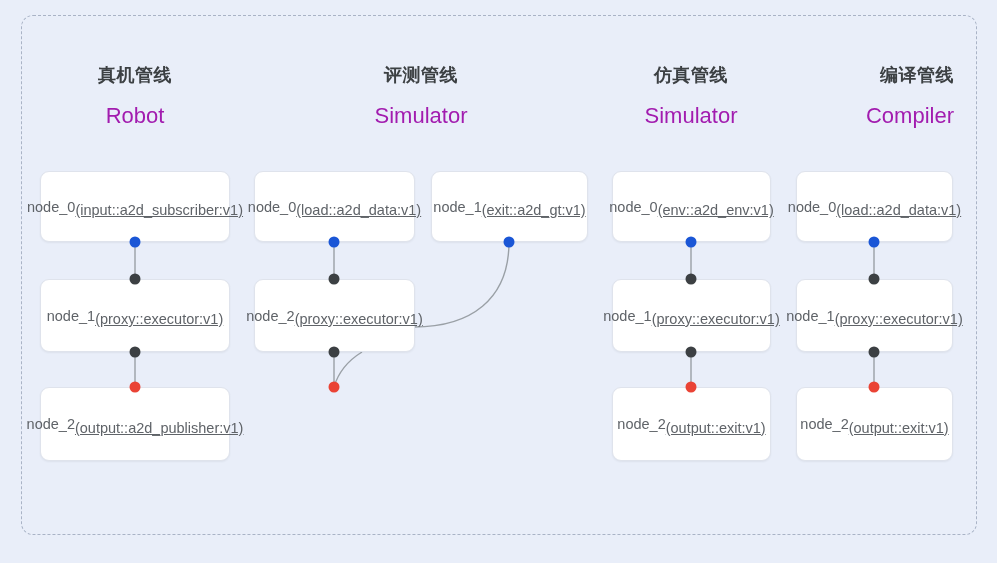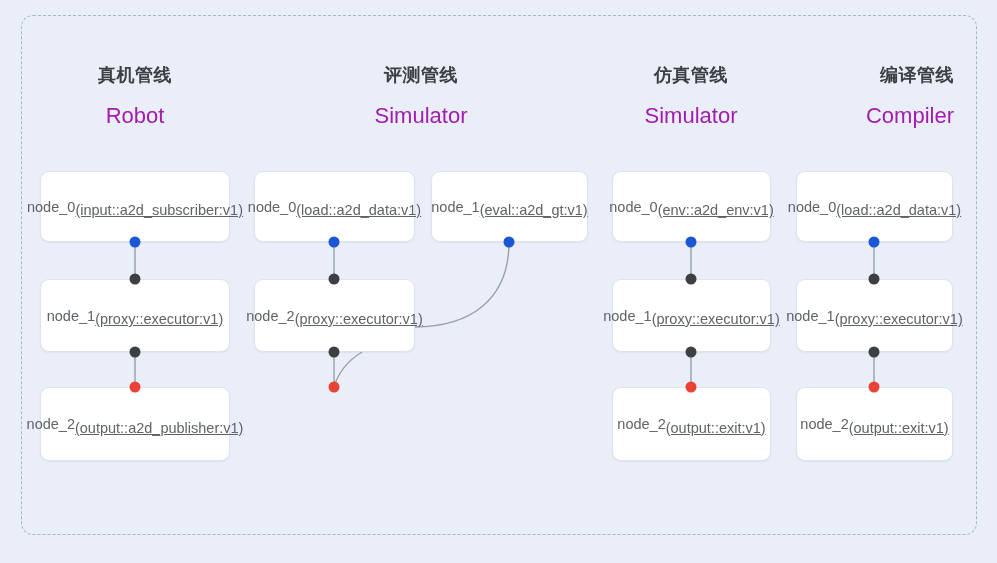--- a/index.html
+++ b/index.html
@@ -172,21 +172,21 @@
   <div class="dot black" style="left:135px; top:279px;"></div>
   <div class="dot black" style="left:135px; top:352px;"></div>
   <div class="dot red" style="left:135px; top:387px;"></div>
 
   <div class="node" style="left:254px; top:171px; width:161px; height:71px;">
     <div class="nm">node_0</div>
     <div class="tp">(load::a2d_data:v1)</div>
   </div>
   <div class="node" style="left:431px; top:171px; width:157px; height:71px;">
     <div class="nm">node_1</div>
-    <div class="tp">(eval::a2d_gt:v1)</div>
+    <div class="tp">(exit::a2d_gt:v1)</div>
   </div>
   <div class="node" style="left:254px; top:279px; width:161px; height:73px;">
     <div class="nm">node_2</div>
     <div class="tp">(proxy::executor:v1)</div>
   </div>
   <div class="dot blue" style="left:334px; top:242px;"></div>
   <div class="dot blue" style="left:509px; top:242px;"></div>
   <div class="dot black" style="left:334px; top:279px;"></div>
   <div class="dot black" style="left:334px; top:352px;"></div>
   <div class="dot red" style="left:334px; top:387px;"></div>

